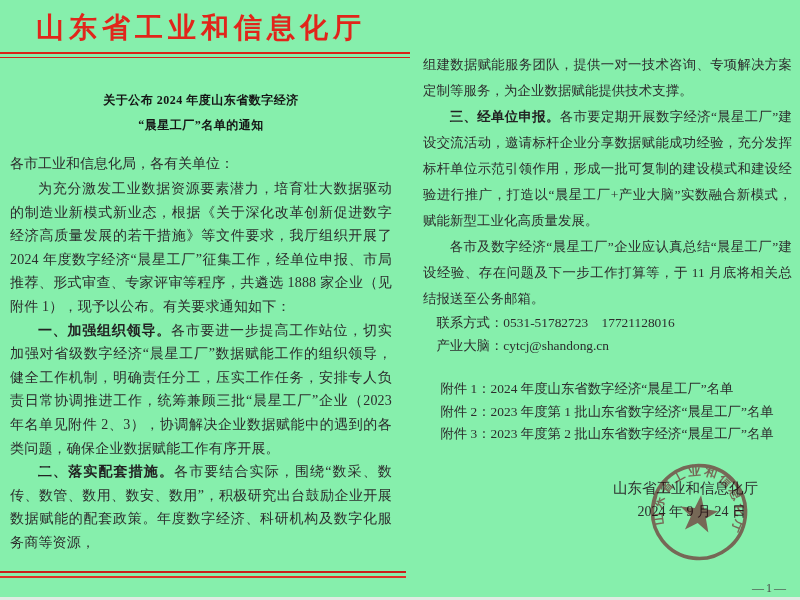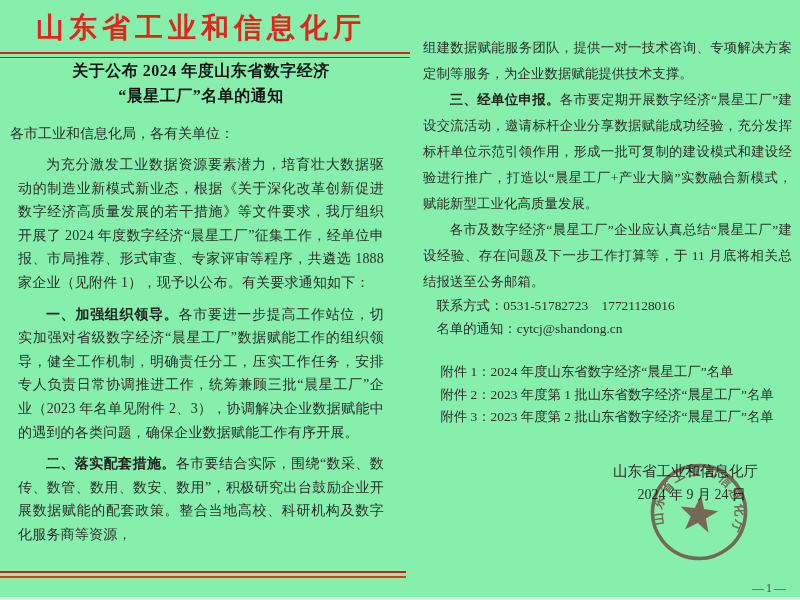--- a/index.html
+++ b/index.html
@@ -12,32 +12,32 @@
   .left-col{position:absolute;left:10px;top:10px;width:382px;}
   .header-agency{
     color:#e1251b;font-size:28px;font-weight:bold;text-align:center;
     letter-spacing:5px;line-height:36px;white-space:nowrap;
   }
   .header-rule{
     margin-left:-10px;width:410px;margin-top:6px;height:3px;
     border-top:2.5px solid #d92318;border-bottom:1.5px solid #d92318;
   }
   .doc-title{
-    font-size:16px;font-weight:bold;color:#151515;
+    margin-top:30px;font-size:12px;font-weight:bold;color:#151515;
     text-align:center;line-height:25px;letter-spacing:0.5px;
   }
   .salutation{margin-top:14px;font-size:14px;line-height:23px;}
   .body-text{margin-top:2px;}
   .body-text p{
-    margin:8px;font-size:14px;line-height:23.6px;text-align:justify;
+    margin:0;font-size:14px;line-height:23.6px;text-align:justify;
     text-indent:2em;letter-spacing:0.2px;
   }
   .lead{font-family:"DejaVu Sans","Liberation Sans",sans-serif;font-weight:700;color:#222;}
   
-  .right-col{position:absolute;left:423px;top:35px;width:369px;}
+  .right-col{position:absolute;left:423px;top:52px;width:369px;}
   .right-col p{
     margin:0;font-size:13.4px;line-height:26px;text-align:justify;
     text-indent:2em;letter-spacing:0.1px;
   }
   .right-col p.cont{text-indent:0;}
   .contacts{margin-top:0;font-size:13.4px;line-height:22.5px;}
   .contacts div{text-indent:1em;}
   .attachments{margin-top:21px;font-size:13.4px;line-height:22.5px;}
   .attachments div{text-indent:1.3em;white-space:nowrap;}
   .signature{margin-top:31px;font-size:14.5px;text-align:right;padding-right:34px;line-height:23px;}
@@ -67,31 +67,31 @@
     <div class="header-agency">山东省工业和信息化厅</div>
     <div class="header-rule"></div>
     <div class="doc-title">
       <div>关于公布 2024 年度山东省数字经济</div>
       <div>“晨星工厂”名单的通知</div>
     </div>
     <div class="salutation">各市工业和信息化局，各有关单位：</div>
     <div class="body-text">
       <p><span class="lead"></span><span>为充分激发工业数据资源要素潜力，培育壮大数据驱动的制造业新模式新业态，根据《关于深化改革创新促进数字经济高质量发展的若干措施》等文件要求，我厅组织开展了 2024 年度数字经济“晨星工厂”征集工作，经单位申报、市局推荐、形式审查、专家评审等程序，共遴选 1888 家企业（见附件 1），现予以公布。有关要求通知如下：</span></p>
       <p><span class="lead">一、加强组织领导。</span><span>各市要进一步提高工作站位，切实加强对省级数字经济“晨星工厂”数据赋能工作的组织领导，健全工作机制，明确责任分工，压实工作任务，安排专人负责日常协调推进工作，统筹兼顾三批“晨星工厂”企业（2023 年名单见附件 2、3），协调解决企业数据赋能中的遇到的各类问题，确保企业数据赋能工作有序开展。</span></p>
-      <p><span class="lead">二、落实配套措施。</span><span>各市要结合实际，围绕“数采、数传、数管、数用、数安、数用”，积极研究出台鼓励企业开展数据赋能的配套政策。整合当地高校、科研机构及数字化服务商等资源，</span></p>
+      <p><span class="lead">二、落实配套措施。</span><span>各市要结合实际，围绕“数采、数传、数管、数用、数安、数用”，积极研究出台鼓励企业开展数据赋能的配套政策。年度数字经济、科研机构及数字化服务商等资源，</span></p>
     </div>
   </div>
 
   <div class="right-col">
     <p class="cont">组建数据赋能服务团队，提供一对一技术咨询、专项解决方案定制等服务，为企业数据赋能提供技术支撑。</p>
     <p><span class="lead">三、经单位申报。</span><span>各市要定期开展数字经济“晨星工厂”建设交流活动，邀请标杆企业分享数据赋能成功经验，充分发挥标杆单位示范引领作用，形成一批可复制的建设模式和建设经验进行推广，打造以“晨星工厂+产业大脑”实数融合新模式，赋能新型工业化高质量发展。</span></p>
     <p><span>各市及数字经济“晨星工厂”企业应认真总结“晨星工厂”建设经验、存在问题及下一步工作打算等，于 11 月底将相关总结报送至公务邮箱。</span></p>
     <div class="contacts">
       <div>联系方式：0531-51782723　17721128016</div>
-      <div>名单的通知：cytcj@shandong.cn</div>
+      <div>产业大脑：cytcj@shandong.cn</div>
     </div>
     <div class="attachments">
       <div>附件 1：2024 年度山东省数字经济“晨星工厂”名单</div>
       <div>附件 2：2023 年度第 1 批山东省数字经济“晨星工厂”名单</div>
       <div>附件 3：2023 年度第 2 批山东省数字经济“晨星工厂”名单</div>
     </div>
     <div class="signature">山东省工业和信息化厅</div>
     <div class="sig-date">2024 年 9 月 24 日</div>
   </div>
 

